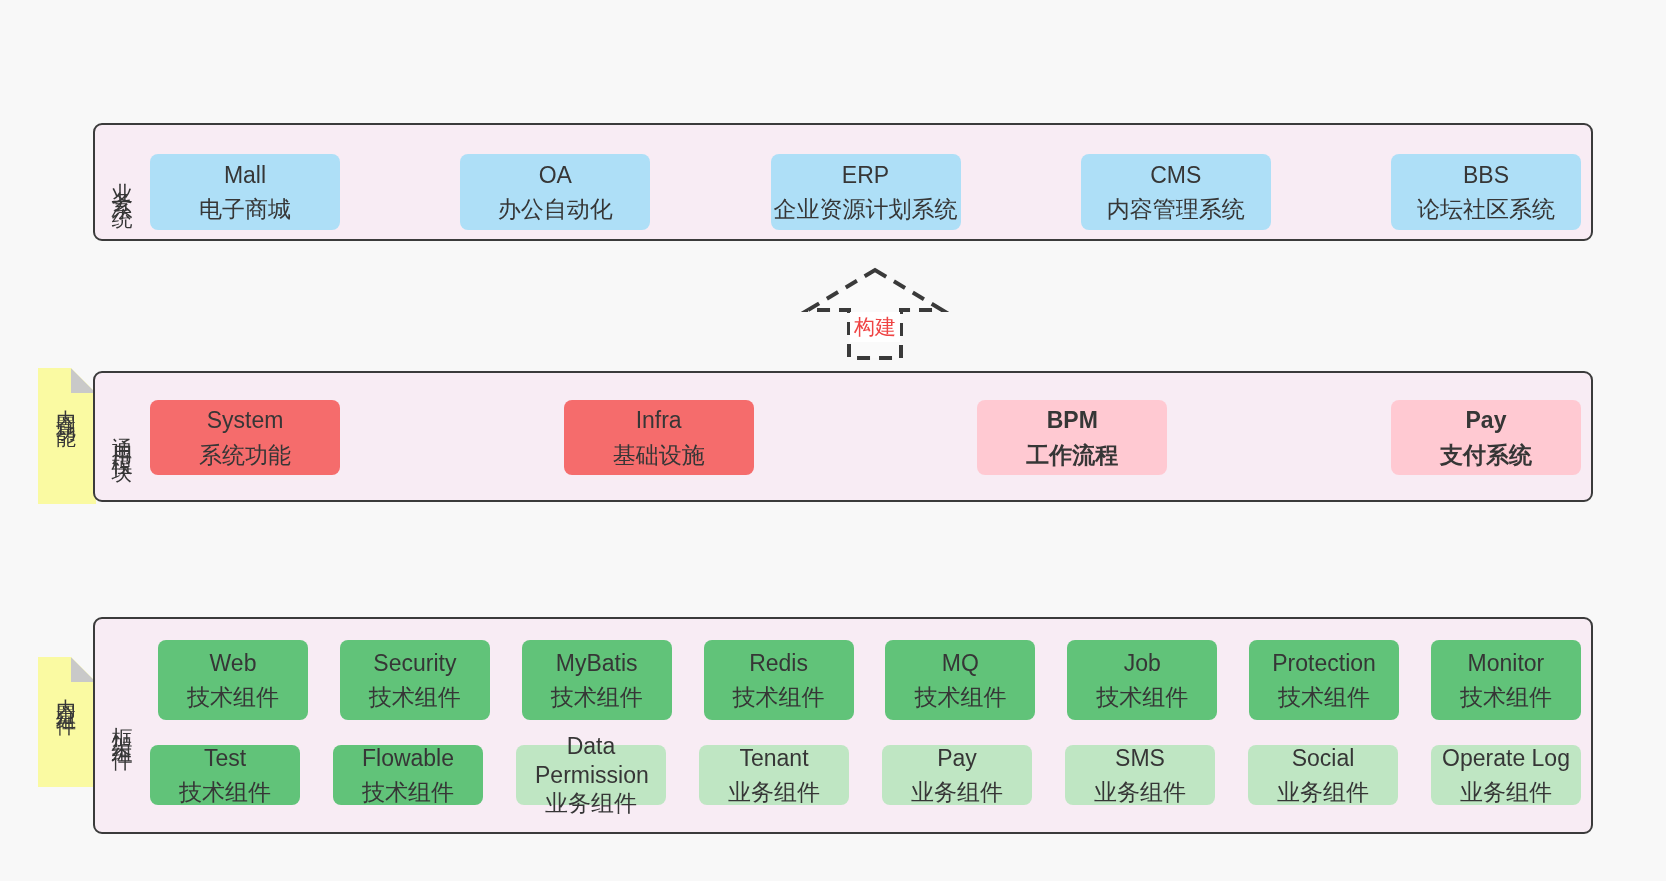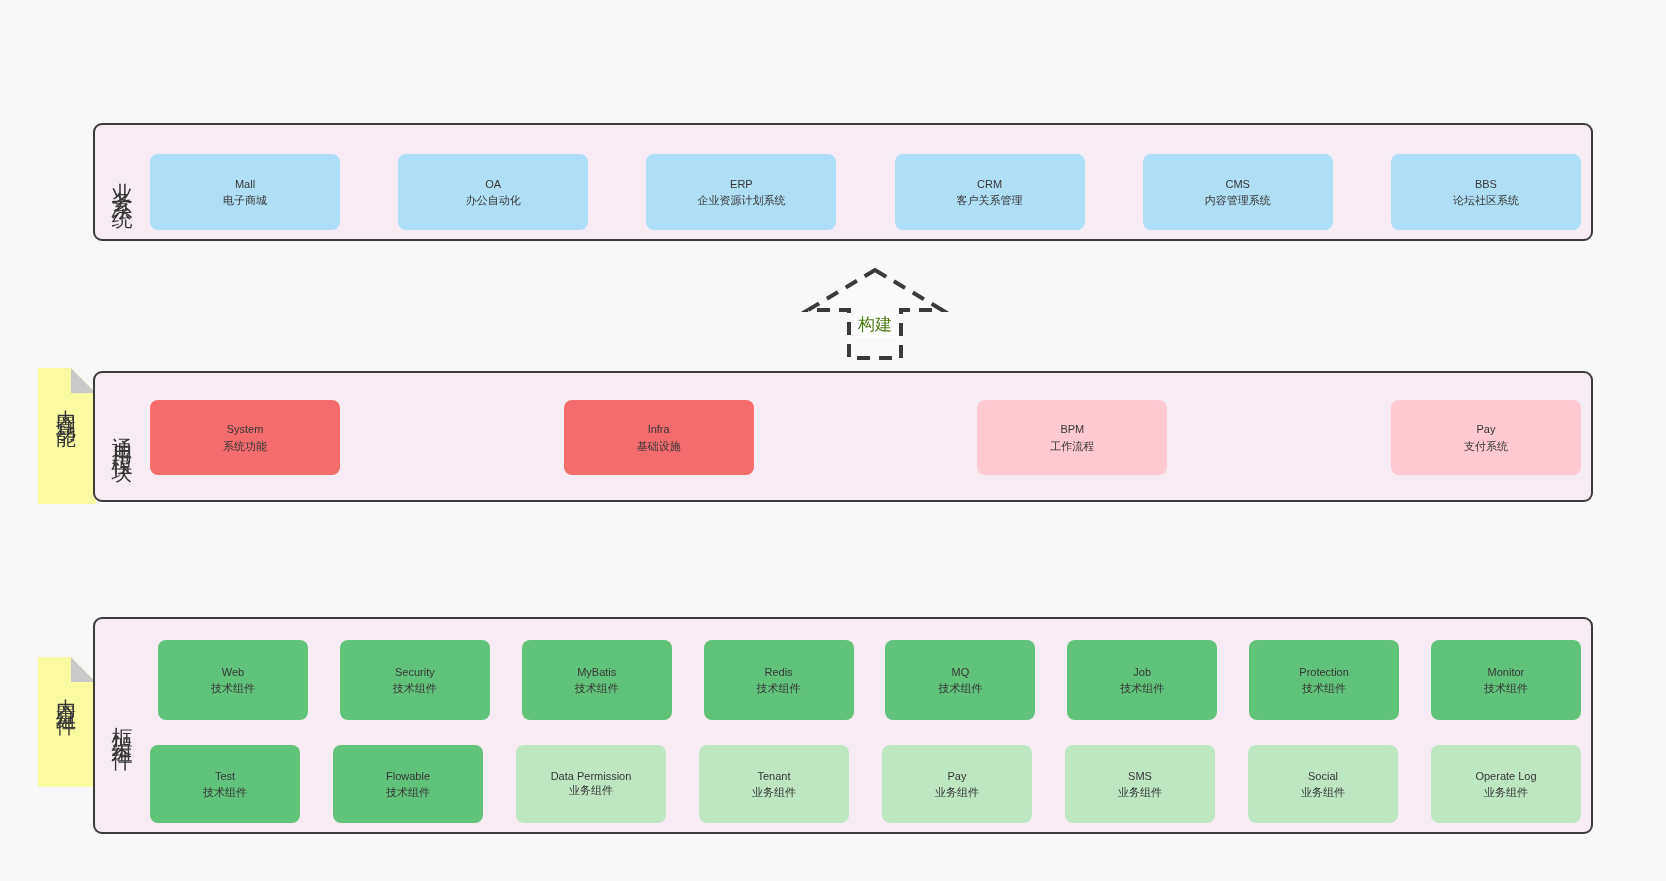--- a/index.html
+++ b/index.html
@@ -37,45 +37,45 @@
     display:flex; justify-content:space-between;
   }
   .layer1 .boxes { top:29px; }
   .layer2 .boxes { top:27px; }
   .layer3 .row1  { top:21px;padding-left:8px; }
   .layer3 .row2  { top:126px; }
 
   .box {
     border-radius:8px;
     display:flex; flex-direction:column; justify-content:center; align-items:center;
-    text-align:center; font-size:11px; line-height:1.5;
+    text-align:center; font-size:23px; line-height:1.5;
     color: var(--text, #363636);
   }
   .layer1 .box { width:190px; height:76px; }
   .layer2 .box { width:190px; height:75px;text-align:center; }
   .layer3 .box { width:150px; }
   .row1 .box { height:80px; }
-  .row2 .box { height:78px; }
+  .row2 .box { height:60px; }
 
   .box.blue       { background: var(--blue, #aedff7); }
   .box.red        { background: var(--red, #f56c6c); }
-  .box.pink       { background: var(--pink, #ffc9d2); }
+  .box.pink       { background: var(--pink, #ffc9d2); font-weight: bold; }
   .box.green      { background: var(--green, #61c379); }
   .box.lightgreen { background: var(--lightgreen, #bfe6c3); }
 
   .box .en { display:block; }
   .box.narrow { line-height:1.25; }
   .box.narrow .en { max-width:112px; }
 
   
   .arrow { position:absolute; width:150px; height:96px; z-index:1; }
   .arrow svg { display:block; }
   .arrow-label {
     position:absolute; left:50%; top:46px; transform:translateX(-50%);
-    background:#ffffff; padding:1px 4px; font-size:17px; color:#4d7c0f;
+    background:#ffffff; padding:1px 4px; font-size:21px; color:#ef4444;
     white-space:nowrap;
   }
 
   
   .note {
     position:absolute; left:38px; width:58px;
     background: var(--note, #fafaa2);
     clip-path: polygon(0 0, calc(100% - 25px) 0, 100% 25px, 100% 100%, 0 100%);
     z-index:1;
   }
@@ -117,24 +117,20 @@
       </div>
       <div class="box blue">
         <span class="en">OA</span>
         <span class="zh">办公自动化</span>
       </div>
       <div class="box blue">
         <span class="en">ERP</span>
         <span class="zh">企业资源计划系统</span>
       </div>
       <div class="box blue">
-        <span class="en">CRM</span>
-        <span class="zh">客户关系管理</span>
-      </div>
-      <div class="box blue">
         <span class="en">CMS</span>
         <span class="zh">内容管理系统</span>
       </div>
       <div class="box blue">
         <span class="en">BBS</span>
         <span class="zh">论坛社区系统</span>
       </div>
     </div>
   </section>
 

